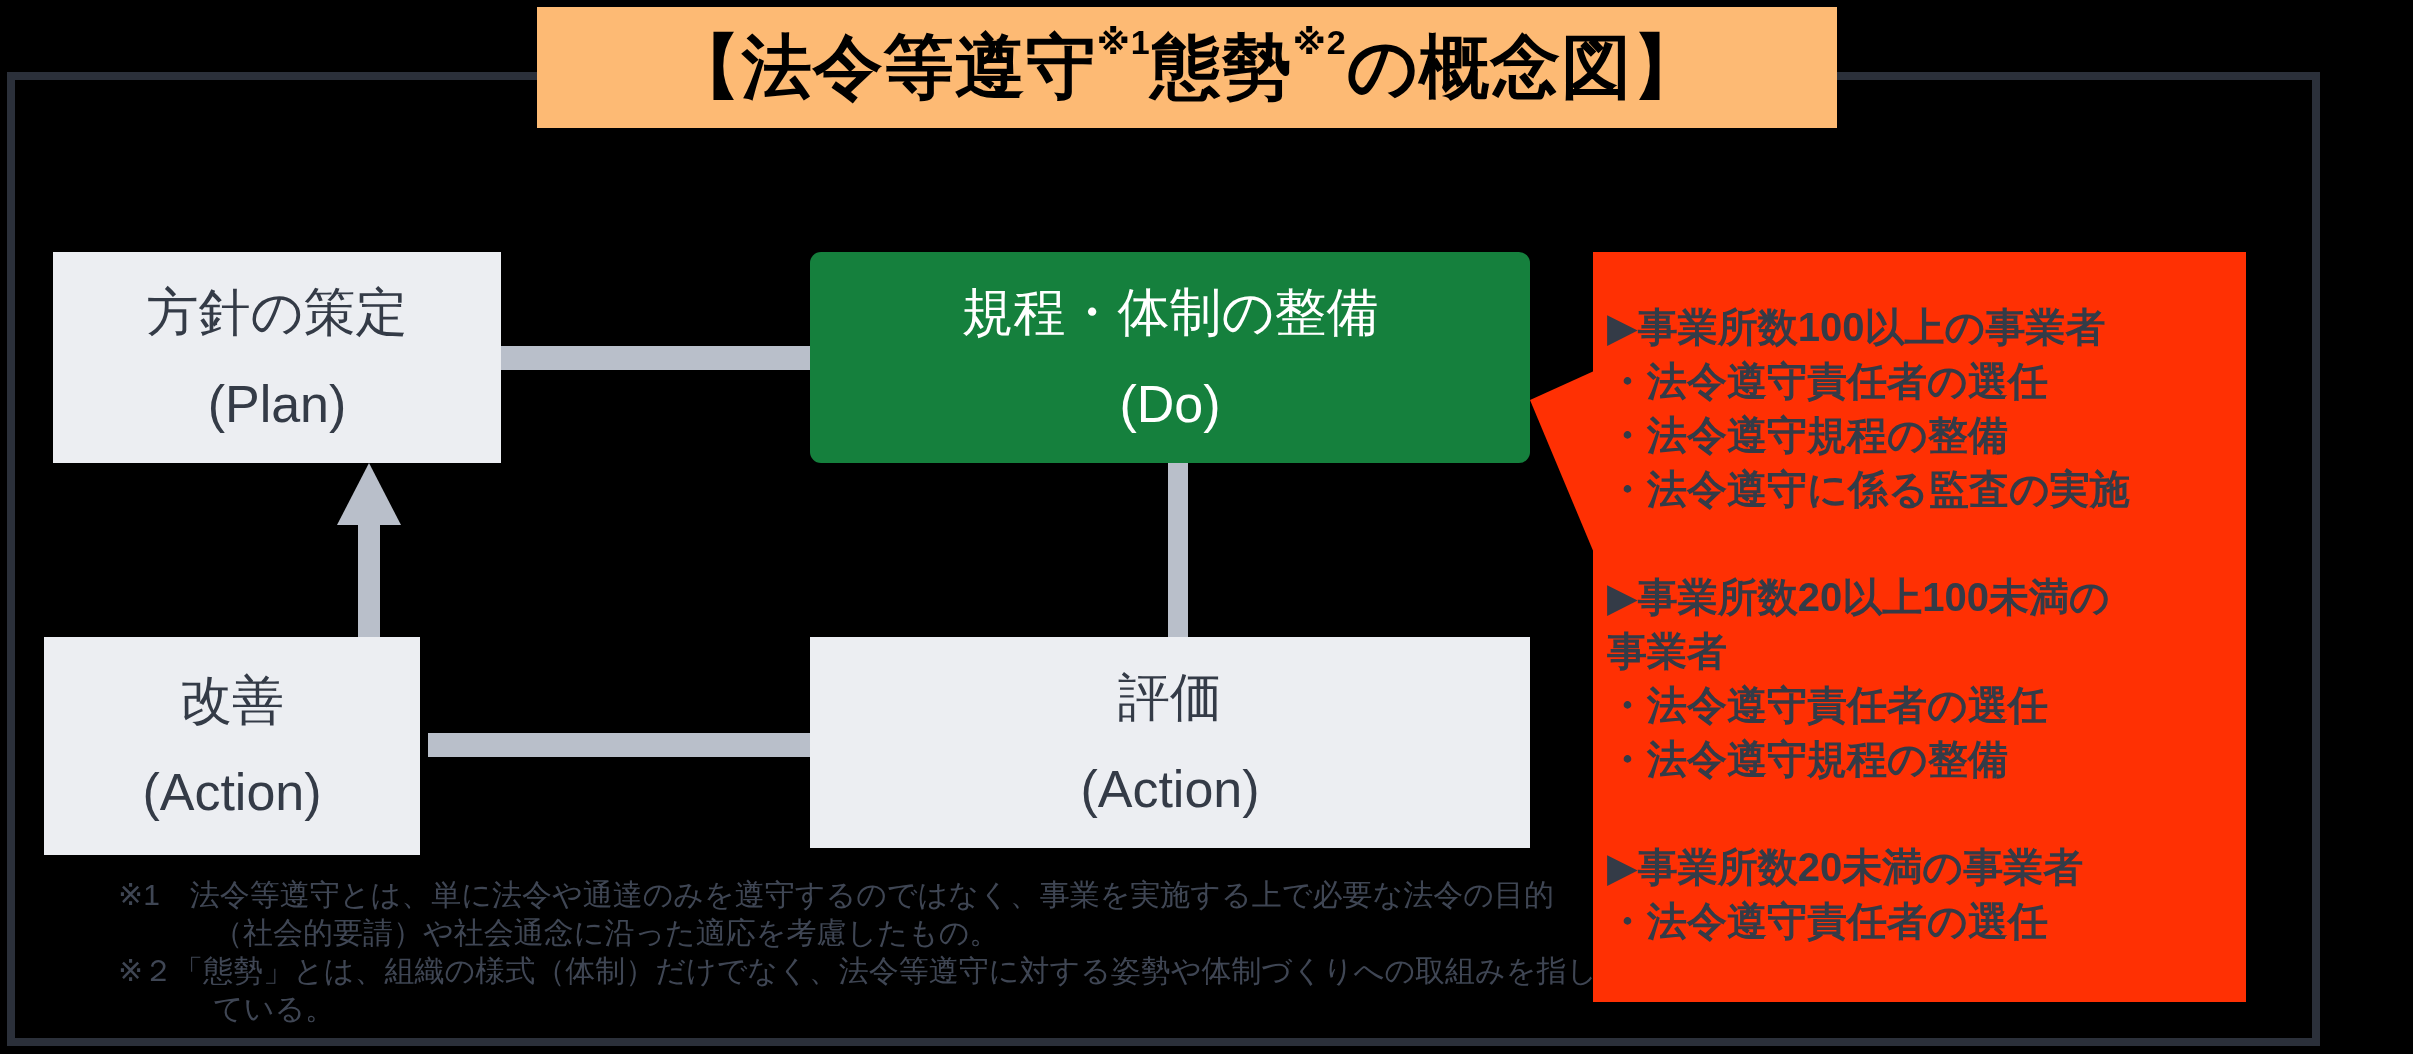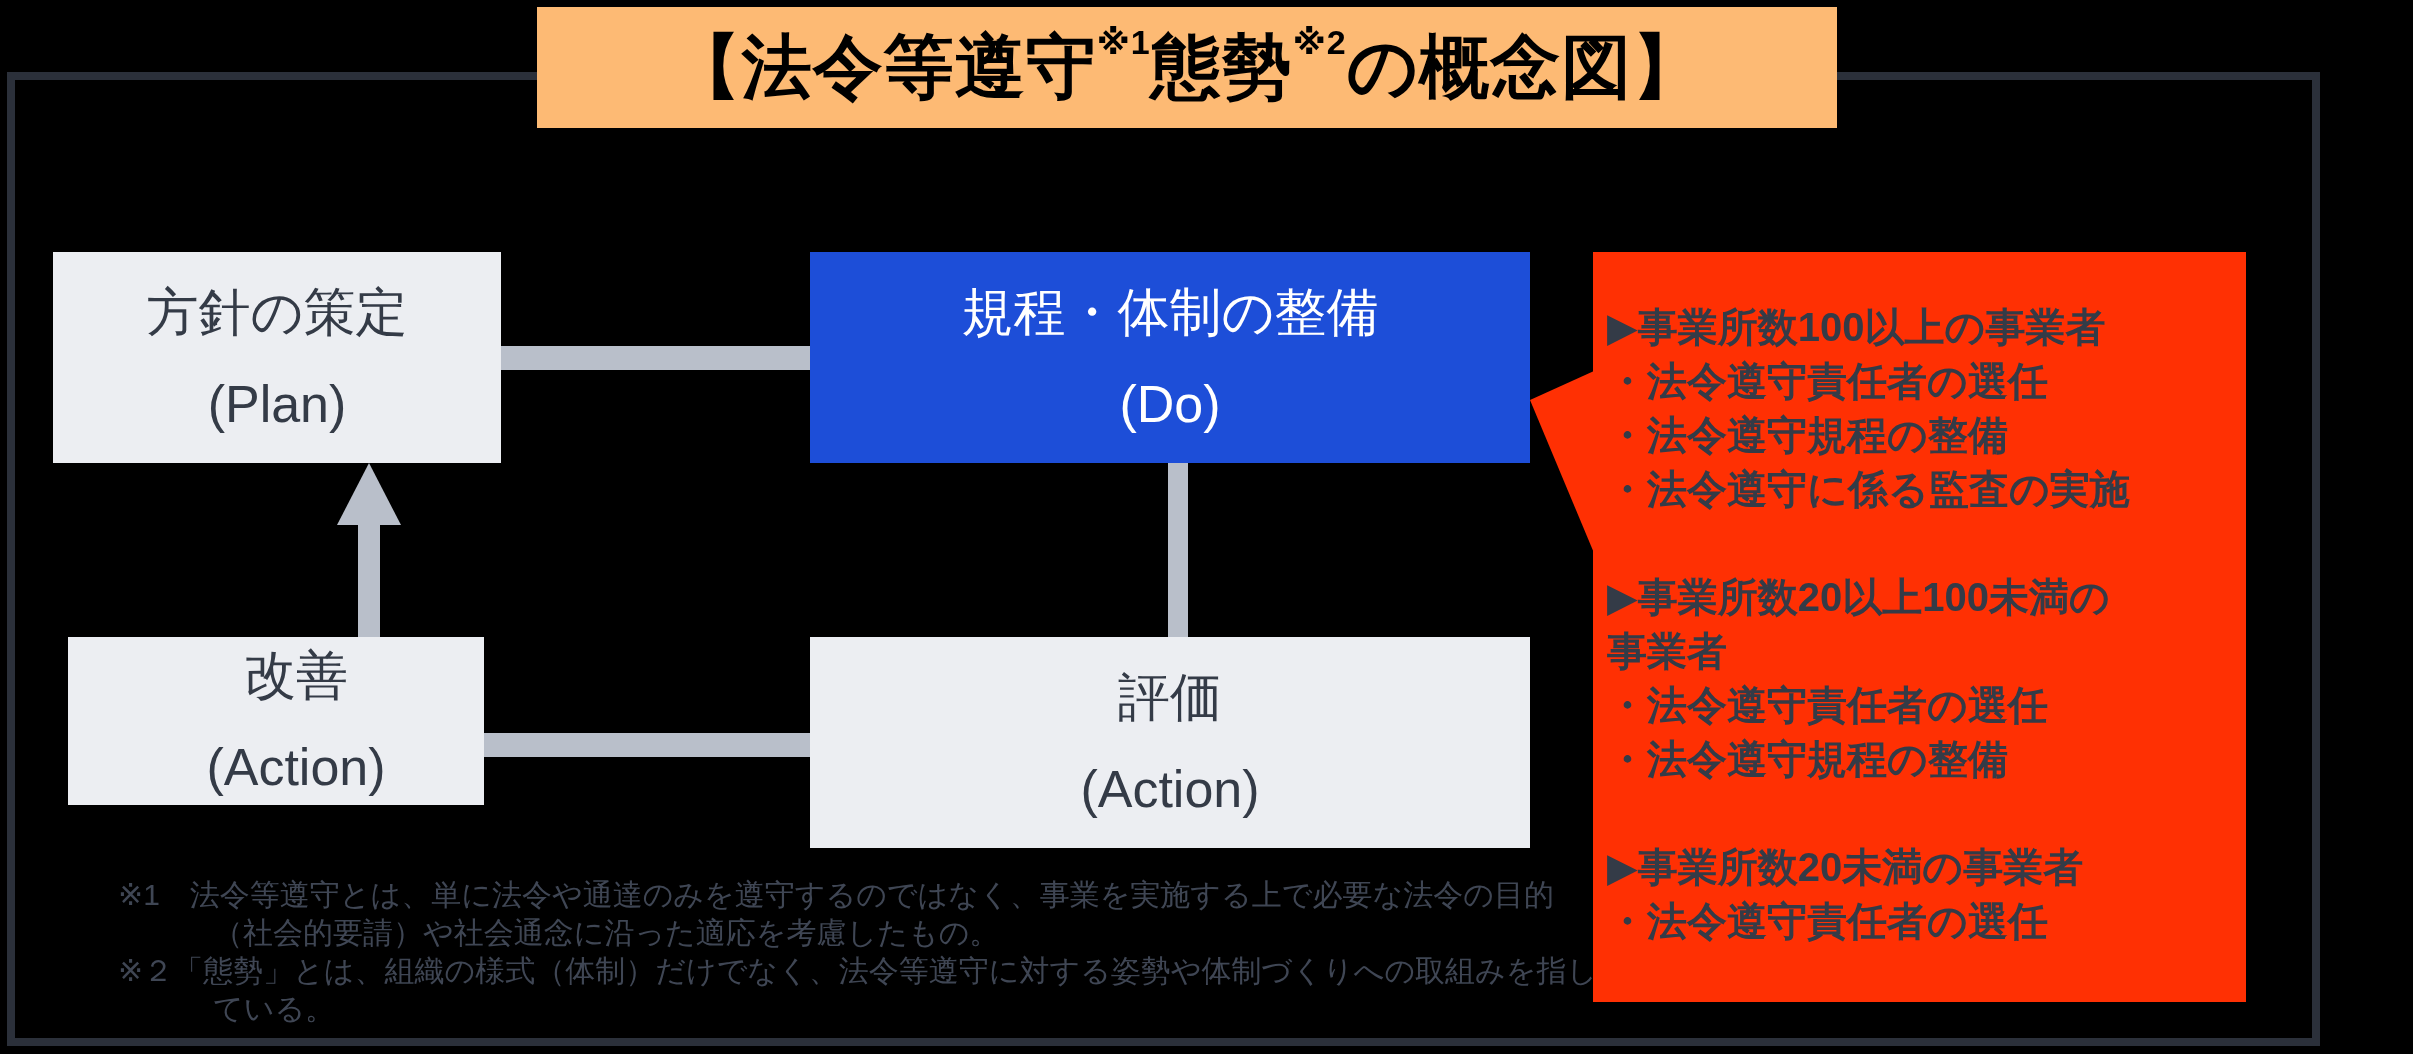--- a/index.html
+++ b/index.html
@@ -6,21 +6,21 @@
   .canvas{position:relative;width:2413px;height:1054px;background:#000;overflow:hidden;
           font-family:"Liberation Sans","DejaVu Sans",sans-serif;}
   .frame{position:absolute;left:7px;top:72px;width:2313px;height:974px;
          border:8px solid #2b303a;box-sizing:border-box;background:transparent;}
   .title-box{position:absolute;left:537px;top:7px;width:1300px;height:121px;background:#fdba74;
              display:flex;align-items:center;justify-content:center;z-index:5;
              color:#000;font-size:70px;font-weight:bold;letter-spacing:1px;white-space:nowrap;}
   .title-box .sup{font-size:34px;position:relative;top:-26px;font-weight:bold;}
   .pbox{position:absolute;display:flex;flex-direction:column;align-items:center;justify-content:center;
         background:#eceef2;color:#343b47;font-size:52px;line-height:92px;text-align:center;white-space:nowrap;}
-  .pbox.red{background:#1d4ed8;color:#ffffff;}
+  .pbox.red{background:#15803d;color:#ffffff;border-radius:11px;}
   .conn{position:absolute;background:#b9bfca;}
   .arrow-shaft{position:absolute;left:358px;top:520px;width:22px;height:117px;background:#b9bfca;}
   .arrow-head{position:absolute;left:337px;top:463px;width:0;height:0;
               border-left:32px solid transparent;border-right:32px solid transparent;
               border-bottom:62px solid #b9bfca;}
   .wedge{position:absolute;left:1528px;top:369px;}
   .panel{position:absolute;left:1593px;top:252px;width:653px;height:750px;background:#ff3003;
          box-sizing:border-box;padding:48px 14px 0 14px;color:#343b47;
          font-size:40px;line-height:54px;}
   .panel .group{margin-bottom:54px;font-weight:bold;}
@@ -53,21 +53,21 @@
   <div class="pbox" style="left:53px;top:252px;width:448px;height:211px;">
     <div>方針の策定</div>
     <div>(Plan)</div>
   </div>
 
   <div class="pbox red" style="left:810px;top:252px;width:720px;height:211px;">
     <div>規程・体制の整備</div>
     <div>(Do)</div>
   </div>
 
-  <div class="pbox" style="left:68px;top:637px;width:376px;height:168px;padding-left:40px;">
+  <div class="pbox" style="left:44px;top:637px;width:376px;height:218px;">
     <div>改善</div>
     <div>(Action)</div>
   </div>
 
   <div class="pbox" style="left:810px;top:637px;width:720px;height:211px;">
     <div>評価</div>
     <div>(Action)</div>
   </div>
 
   <svg class="wedge" width="67" height="186" viewBox="0 0 67 186">

